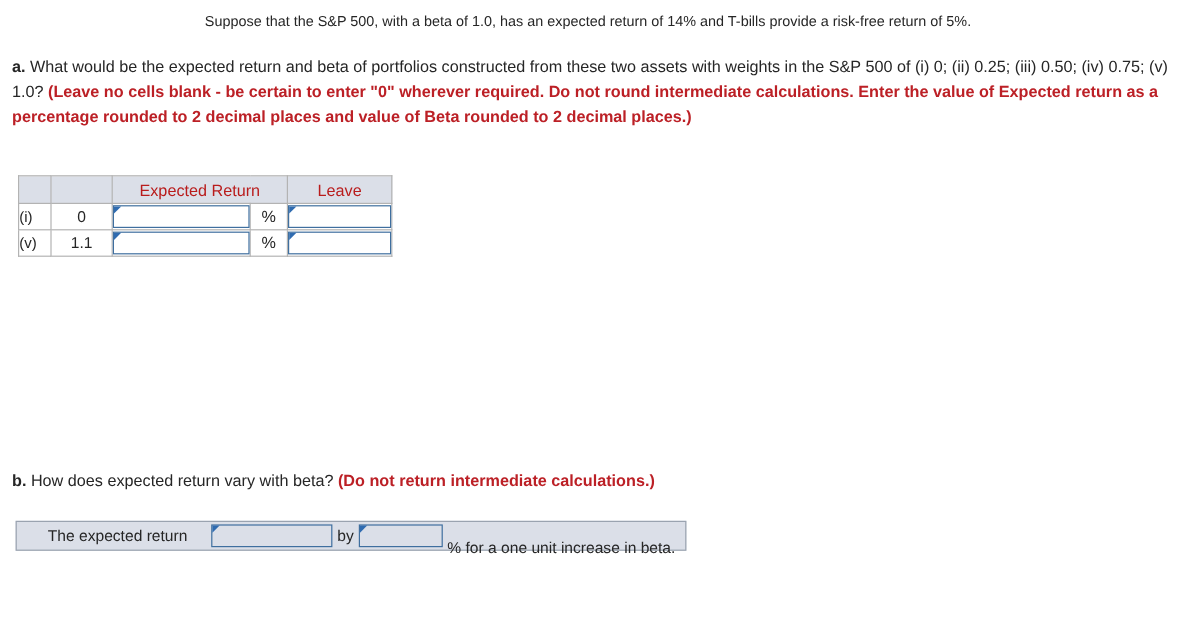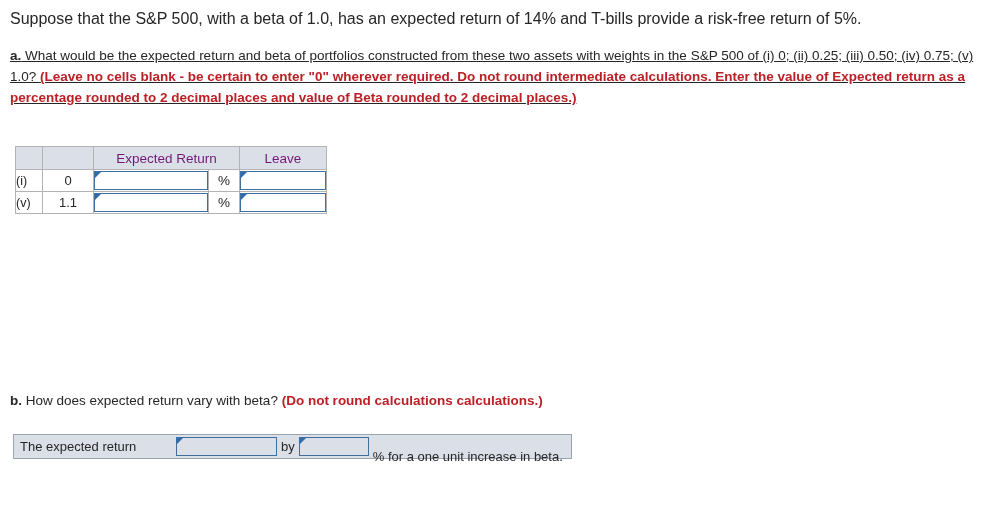--- a/index.html
+++ b/index.html
@@ -22,34 +22,34 @@
     height: 516px;
     box-sizing: border-box;
   }
 
   
   .intro {
     position: absolute;
     left: 10px;
     top: 9px;
     width: 960px;
-    font-size: 16px;
+    font-size: 12px;
     line-height: 19px;
     color: #262626;
+    text-align: center;
   }
 
   .qblock {
     position: absolute;
     left: 10px;
     top: 45px;
     width: 966px;
     font-size: 13.5px;
     line-height: 21px;
     color: #262626;
-    text-decoration: underline;
   }
   .qblock .marker { font-weight: bold; }
   .red-bold {
     color: #bc2026;
     font-weight: bold;
   }
 
   
   .atable {
     position: absolute;
@@ -65,21 +65,21 @@
     margin: 0;
     vertical-align: middle;
     font-weight: normal;
   }
   .atable thead th {
     background: #dbdfe8;
     height: 22px;
     font-size: 13.5px;
     font-weight: normal;
     text-align: center;
-    color: #701a75;
+    color: #b91c1c;
   }
   .th-blank-a { width: 26px; }
   .th-blank-b { width: 50px; }
   .th-er      { width: 144px; }
   .th-beta    { width: 86px; }
 
   .atable tbody tr { height: 22px; }
   .c-roman {
     width: 26px;
     text-align: left;
@@ -147,20 +147,21 @@
     top: 434px;
     width: 559px;
     height: 25px;
     box-sizing: border-box;
     background: #dbdfe8;
     border: 1px solid #9aa3b0;
     display: flex;
     align-items: center;
     font-size: 13px;
     color: #262626;
+    text-align: center;
   }
   .answer-bar .lbl-lead {
     padding-left: 6px;
     width: 156px;
     white-space: nowrap;
   }
   .sel-wide {
     position: relative;
     box-sizing: border-box;
     width: 101px;
@@ -237,21 +238,21 @@
         </td>
         <td class="c-pct">%</td>
         <td class="c-beta-input">
           <span class="ibox"></span>
         </td>
       </tr>
     </tbody>
   </table>
 
   <div class="bblock">
-    <span class="marker">b.</span><span> How does expected return vary with beta? </span><span class="red-bold">(Do not round calculations calculations.)</span>
+    <span class="marker">b.</span><span> How does expected return vary with beta? </span><span class="red-bold">(Do not return intermediate calculations.)</span>
   </div>
 
   <div class="answer-bar">
     <span class="lbl-lead">The expected return</span>
     <span class="sel-wide"></span>
     <span class="lbl-by">by</span>
     <span class="sel-narrow"></span>
     <span class="lbl-tail">% for a one unit increase in beta.</span>
   </div>
 

